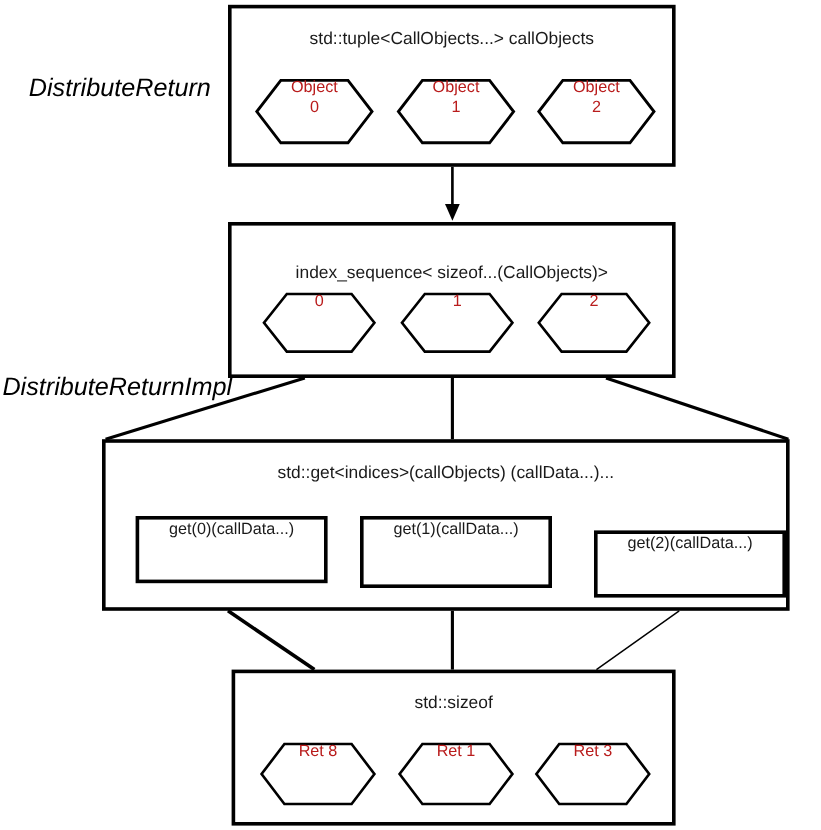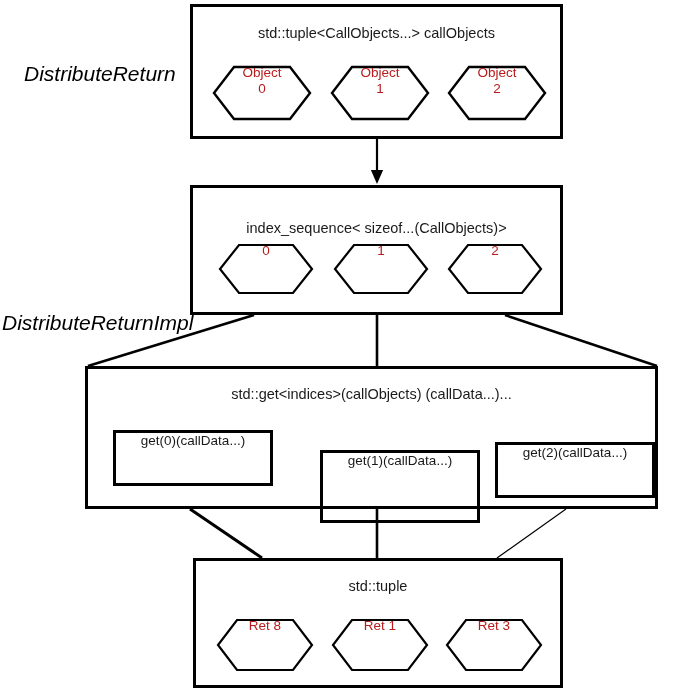--- a/index.html
+++ b/index.html
@@ -166,31 +166,31 @@
   </div>
 </div>
 
 <div class="group-box" style="left:85px; top:366px; width:573px; height:143px;padding-left:20px;">
   <div class="group-title" style="top:18px;">std::get&lt;indices&gt;(callObjects) (callData...)...</div>
 
   <div class="call-box" style="left:25px; top:61px; width:160px; height:56px;">
     <span>get(0)(callData...)</span>
   </div>
 
-  <div class="call-box" style="left:232px; top:61px; width:160px; height:73px;margin-top:20px;">
+  <div class="call-box" style="left:212px; top:61px; width:160px; height:60px;">
     <span>get(1)(callData...)</span>
   </div>
 
   <div class="call-box" style="left:407px; top:61px; width:160px; height:56px;margin-top:12px;">
     <span>get(2)(callData...)</span>
   </div>
 </div>
 
 <div class="group-box" style="left:193px; top:558px; width:370px; height:130px;">
-  <div class="group-title" style="top:18px;">std::tuple</div>
+  <div class="group-title" style="top:18px;">std::sizeof</div>
 
   <div class="hex" style="left:20px; top:57px; width:98px; height:54px;">
     <svg width="98" height="54" viewBox="0 0 98 54" xmlns="http://www.w3.org/2000/svg">
       <polygon points="21,2 77,2 96,27 77,52 21,52 2,27" fill="none" stroke="#000000" stroke-width="2.2"></polygon>
     </svg>
     <span class="hex-label">Ret 8</span>
   </div>
 
   <div class="hex" style="left:135px; top:57px; width:98px; height:54px;">
     <svg width="98" height="54" viewBox="0 0 98 54" xmlns="http://www.w3.org/2000/svg">

